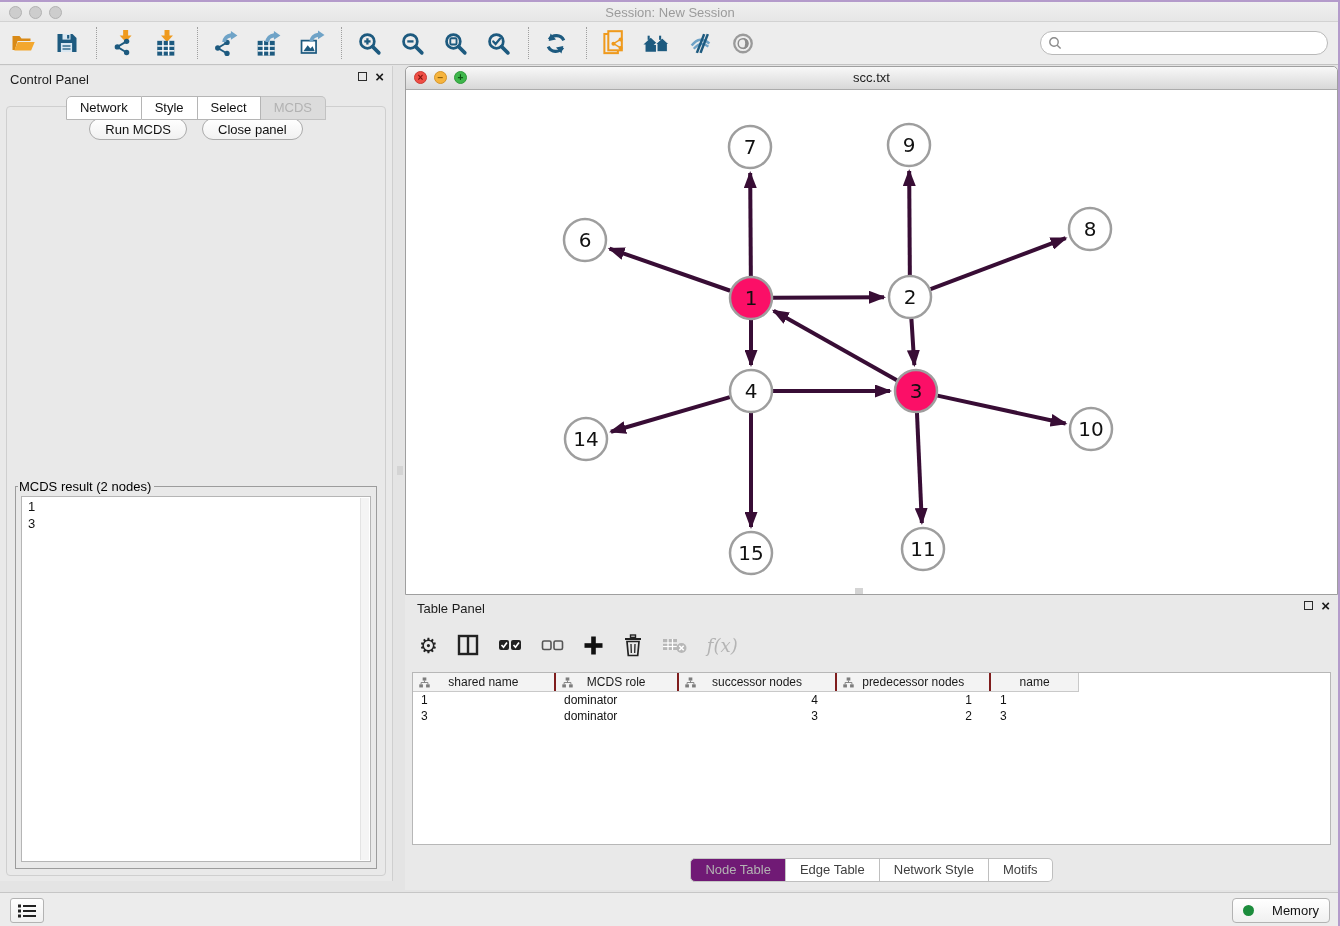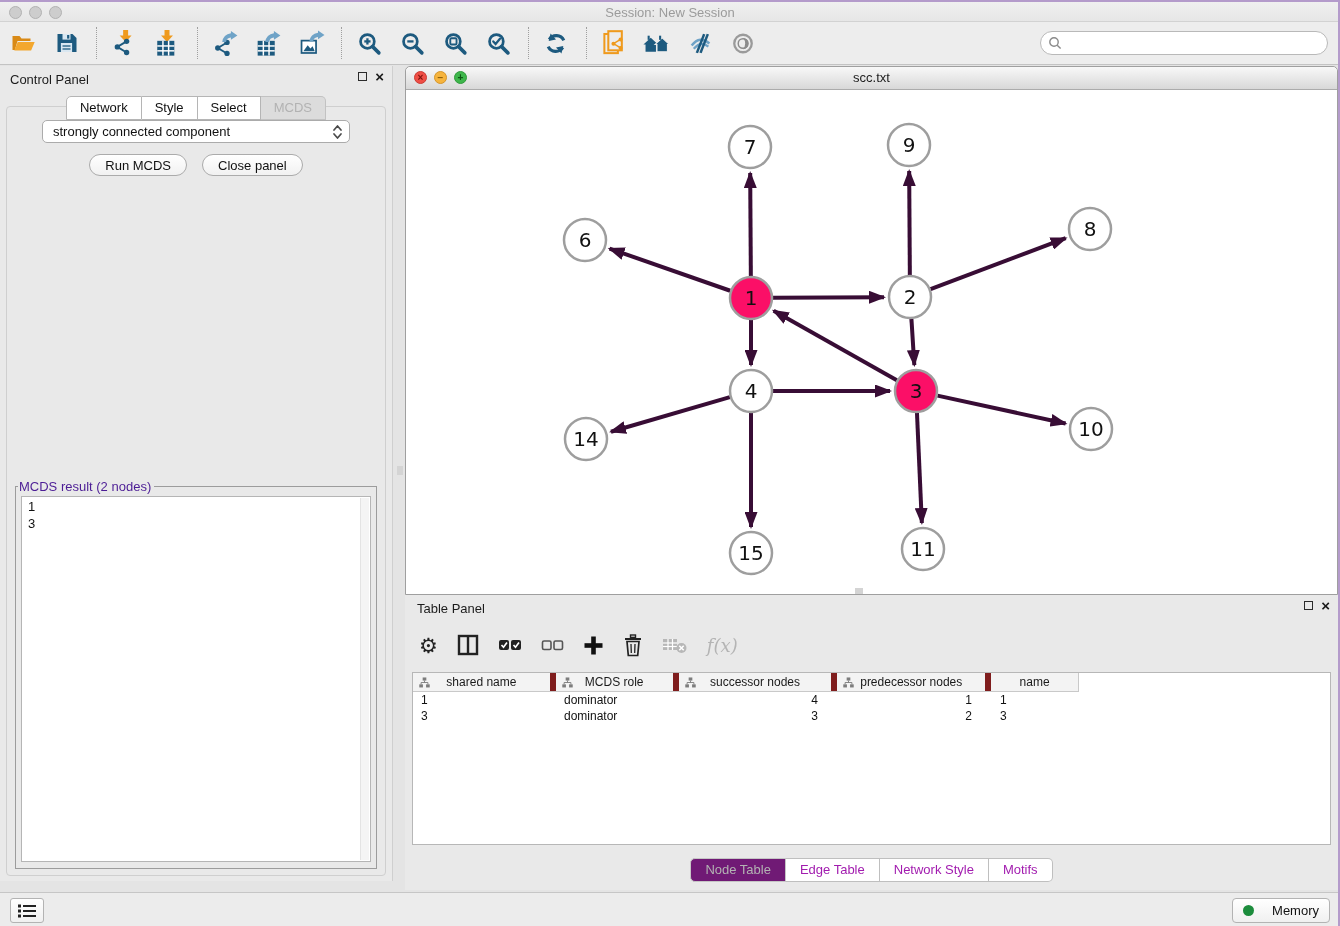--- a/index.html
+++ b/index.html
@@ -79,21 +79,21 @@
   .btn-row { display:flex; justify-content:center; gap:15px; margin-top:11px; }
   .mac-btn {
     height:22px; padding:0 15px; font-size:13px; color:#111;
     background:linear-gradient(#ffffff,#f1f1f1); border:1px solid #ababab; border-radius:11px;
     font-family:"Liberation Sans", sans-serif;
   }
   .result-fieldset {
     position:absolute; left:8px; right:8px; top:372px; bottom:6px;
     border:1px solid #9c9c9c; padding:0;
   }
-  .result-fieldset legend { font-size:13px; color:#4c1d95; margin-left:2px; padding:0 3px 0 1px; }
+  .result-fieldset legend { font-size:13px; color:#000000; margin-left:2px; padding:0 3px 0 1px; }
   .result-area {
     position:absolute; left:5px; right:5px; top:2px; bottom:6px;
     background:#fff; border:1px solid #b5b5b5;
     font-size:13px; color:#111; line-height:17px; padding:1px 6px;
     white-space:pre-line;
   }
   .result-scroll {
     position:absolute; right:1px; top:1px; bottom:1px; width:9px;
     background:#f4f4f4; border-left:1px solid #e3e3e3;
   }
@@ -126,31 +126,31 @@
   .tp-icon { display:flex; align-items:center; justify-content:center; height:26px; }
   .gear-glyph { font-size:21px; color:#222; line-height:1; }
   .fx-glyph { font-family:"DejaVu Serif", serif; font-style:italic; font-size:18px; color:#b4b4b4; }
   .table-region {
     position:absolute; left:7px; top:77px; width:919px; height:173px;
     background:#fff; border:1px solid #b7b7b7; overflow:hidden;
   }
   .thead { display:flex; height:19px; background:#f3f3f3; border-bottom:1px solid #c9c9c9; width:666px; border-right:1px solid #c9c9c9; }
   .th {
     position:relative; display:flex; align-items:center; justify-content:center;
-    font-size:12px; color:#1a1a1a; border-right:6px solid #7f1d1d; height:100%;
+    font-size:12px; color:#1a1a1a; border-right:2px solid #7f1d1d; height:100%;
   }
   .th:last-child { border-right:none; }
   .th .hier { position:absolute; left:6px; top:4px; }
   .trow { display:flex; height:16px; align-items:center; }
   .td { font-size:12px; color:#111; padding:0 8px; overflow:hidden; white-space:nowrap; }
   .td.right { text-align:right; padding-right:20px; }
 
   .tp-tabs { position:absolute; left:0; width:100%; top:263px; display:flex; justify-content:center; }
   .tp-tab {
-    font-size:13px; padding:3px 14px 4px; background:#fff; color:#a21caf;
+    font-size:13px; padding:3px 14px 4px; background:#fff; color:#404040;
     border:1px solid #bfbfbf; border-left:none;
   }
   .tp-tab:first-child { border-left:1px solid #bfbfbf; border-radius:5px 0 0 5px; }
   .tp-tab:last-child { border-radius:0 5px 5px 0; }
   .tp-tab.active { background:#701a75; color:#b3b3b3; border-color:#c6c6c6; }
 
   
   .statusbar {
     position:absolute; left:0; bottom:0; width:100%; height:34px;
     background:#ececec; border-top:1px solid #c6c6c6;
@@ -366,29 +366,20 @@
       <span class="close-x">×</span>
     </span>
   </div>
   <div class="cp-tabs" id="cp-tabs">
       <div class="cp-tab">Network</div>
       <div class="cp-tab">Style</div>
       <div class="cp-tab">Select</div>
       <div class="cp-tab active">MCDS</div>
     </div>
   <div class="cp-content">
-    <div class="combo">
-      <span>strongly connected component</span>
-      <span class="combo-stepper">
-        <svg width="11" height="18" viewBox="0 0 11 18">
-          <path d="M2 7 L5.5 3 L9 7" fill="none" stroke="#4a4a4a" stroke-width="1.7" stroke-linecap="round" stroke-linejoin="round"></path>
-          <path d="M2 11 L5.5 15 L9 11" fill="none" stroke="#4a4a4a" stroke-width="1.7" stroke-linecap="round" stroke-linejoin="round"></path>
-        </svg>
-      </span>
-    </div>
     <div class="btn-row">
       <button class="mac-btn">Run MCDS</button>
       <button class="mac-btn">Close panel</button>
     </div>
     <fieldset class="result-fieldset">
       <legend>MCDS result (2 nodes)</legend>
       <div class="result-area" id="result-area">1
 3
         <div class="result-scroll"></div>
       </div>

